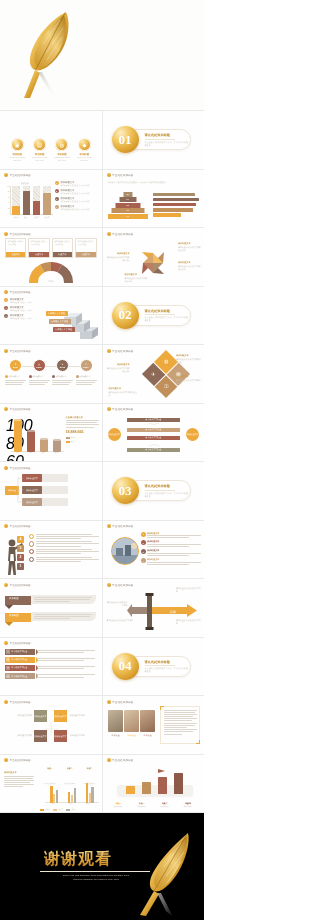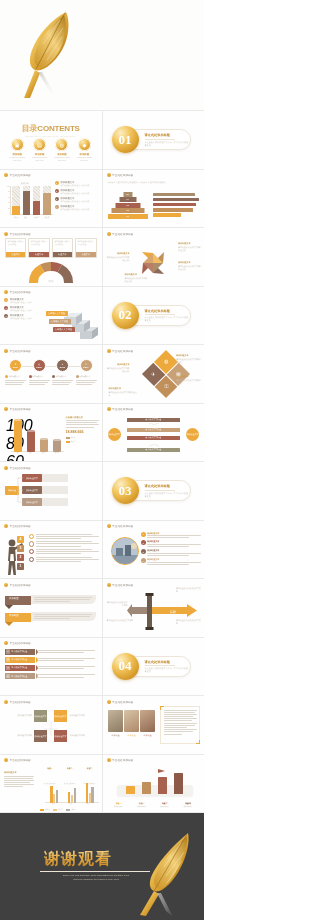--- a/index.html
+++ b/index.html
@@ -195,21 +195,21 @@
 
   
   .plat { position:absolute; left:14px; top:30px; width:76px; height:11px; background:#f4f2ef; border-radius:3px; box-shadow:0 1px 2px rgba(0,0,0,.06); }
   .bar3d { position:absolute; bottom:0; border-radius:.6px .6px 0 0; }
   .footpills { position:absolute; left:6px; right:6px; bottom:4px; display:flex; justify-content:space-between; }
   .fp { width:20px; text-align:center; }
   .fp b { font-size:1.9px; display:block; }
   .fp i { font-size:1.5px; color:#cbc4ba; font-style:normal; display:block; line-height:1.5; margin-top:.4px; }
 
   
-  .endslide { position:relative; width:204px; height:108px; background:#404040; overflow:hidden; border-top:1px solid #e9e9e9; }
+  .endslide { position:relative; width:204px; height:108px; background:#000000; overflow:hidden; border-top:1px solid #e9e9e9; }
   .end-title {
     position:absolute; left:44px; top:36px; font-size:16px; font-weight:bold; letter-spacing:1px;
     background: linear-gradient(180deg,#f6d68d 0%,#e1a63f 45%,#c0801f 100%);
     -webkit-background-clip:text; background-clip:text; color:transparent;
   }
   .end-rule { position:absolute; left:40px; top:58px; width:110px; height:.5px; background:#ece4d6; }
   .end-sub { position:absolute; left:44px; top:61px; width:104px; text-align:center; font-size:2.5px; color:#cfc2ad; line-height:1.6; }
 </style>
 </head>
 <body>
@@ -242,24 +242,20 @@
         <path d="M44 14 L27 38 M47 22 L30 47 M46 31 L31 54" stroke="#fff3cf" stroke-width=".7" opacity=".55" fill="none"></path>
         <path d="M19 64 L8 92 L14 92 L24 67 Z" fill="url(#gold1)"></path>
         <path d="M22 66 L34 86 L41 92 L26 66 Z" fill="url(#shade)"></path>
       </svg>
     </div>
   </div>
 
   <div class="grid">
 
     <div class="slide">
-      <div class="contents-title">
-        <div class="ct-main"><span class="ct-cn">目录</span><span>CONTENTS</span></div>
-        <div class="ct-sub">Words here Words here Words here</div>
-      </div>
       <div class="badges">
         <div class="badge">
           <div class="circ">▣</div>
           <div class="bl">添加标题</div>
           <div class="bs">Words here words here here</div>
         </div>
         <div class="badge">
           <div class="circ">▤</div>
           <div class="bl">添加标题</div>
           <div class="bs">Words here words here here</div>

